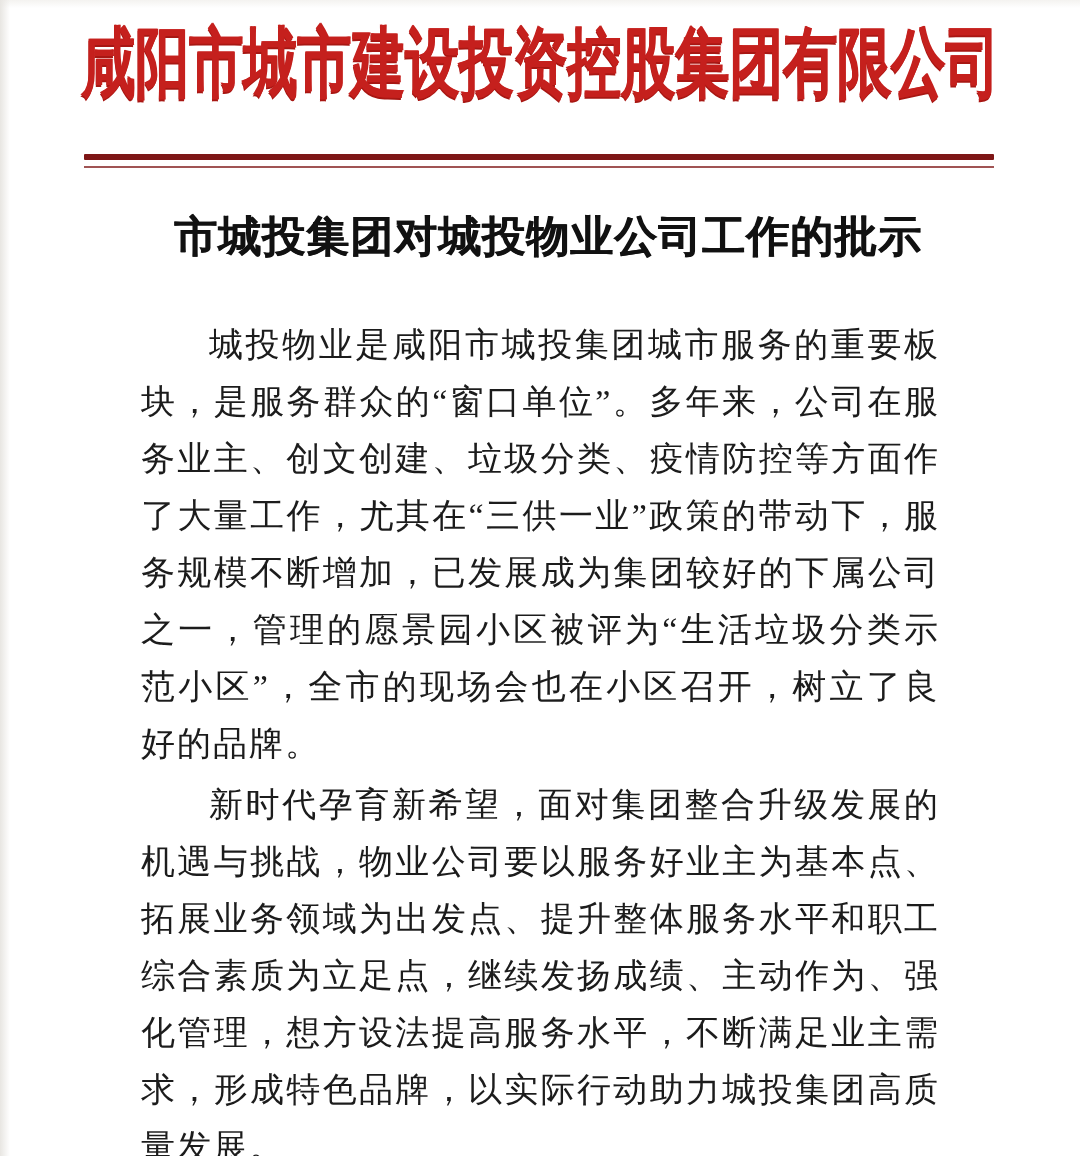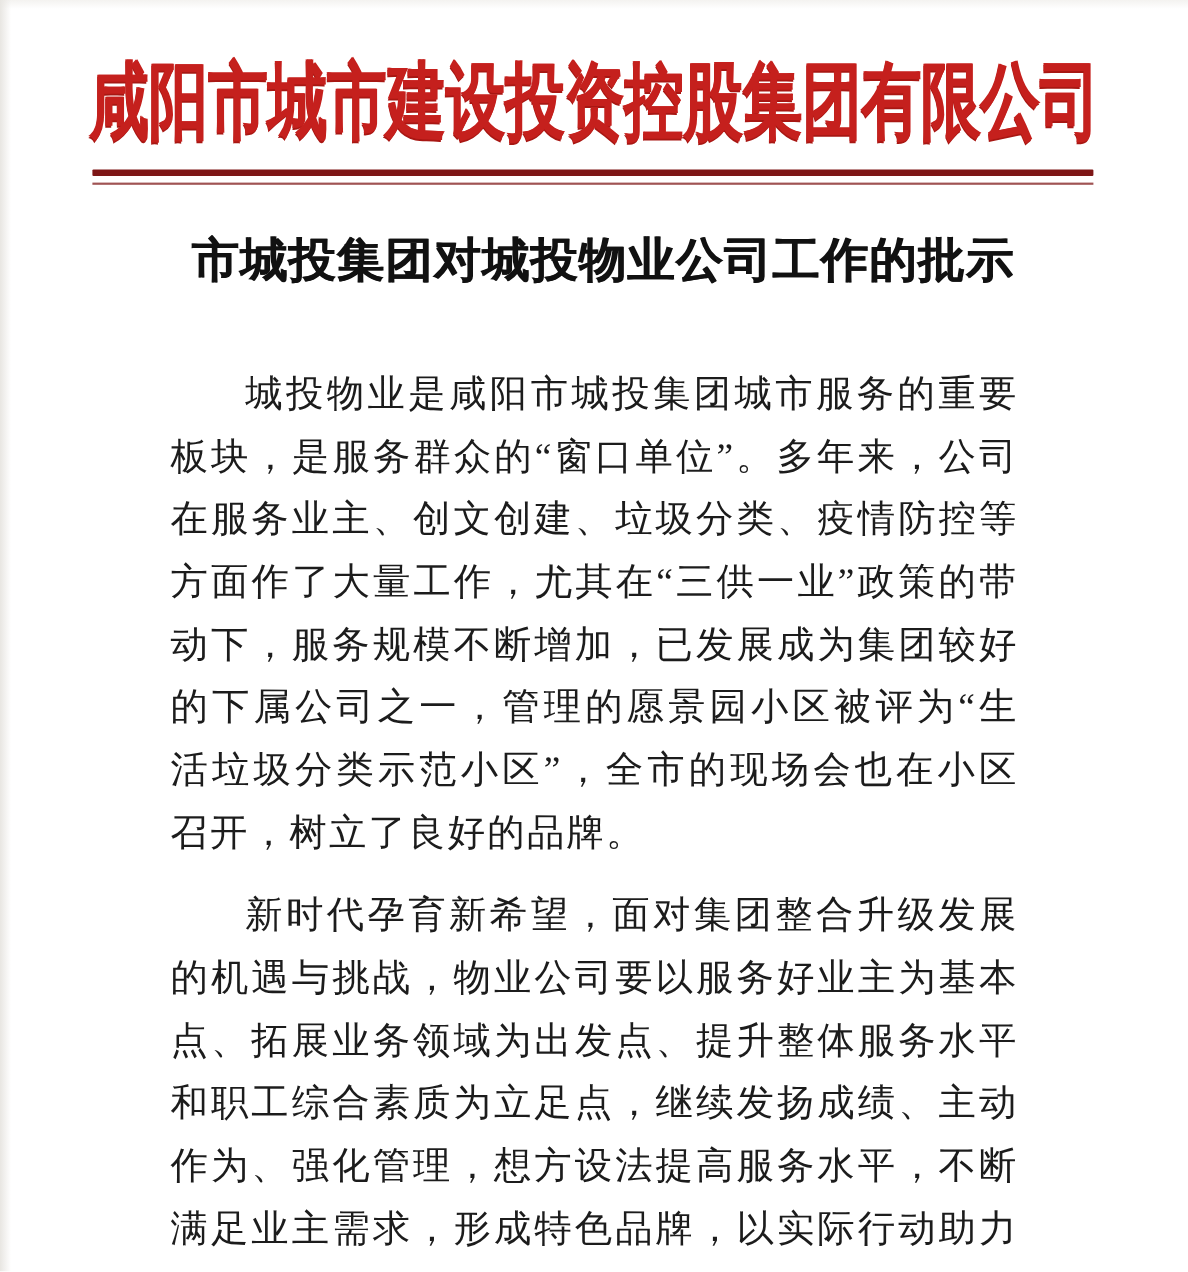--- a/index.html
+++ b/index.html
@@ -22,24 +22,24 @@
     background-image:
       linear-gradient(to right, #e8e6e2 0px, rgba(232,230,226,0) 10px),
       linear-gradient(to bottom, rgba(236,234,230,0.6) 0px, rgba(236,234,230,0) 8px);
   }
 
   
   .letterhead {
     position: absolute;
     left: 0;
     right: 0;
-    top: 12px;
+    top: 28px;
     height: 118px;
     display: flex;
-    align-items: flex-end;
+    align-items: flex-start;
     justify-content: center;
   }
   .letterhead-name {
     font-family: "Liberation Serif", "DejaVu Serif", serif;
     font-weight: 900;
     font-size: 54px;
     color: #c5201d;
     white-space: nowrap;
     letter-spacing: 0px;
     transform: scaleY(1.42);
@@ -86,21 +86,21 @@
     right: 136px;
     top: 312px;
     color: #1c1c1c;
     font-family: "Liberation Serif", "DejaVu Serif", serif;
     font-size: 34px;
     line-height: 57px;
     text-align: justify;
     text-justify: inter-ideograph;
   }
   .doc-body p {
-    margin: 18px;
+    margin: 4px;
     text-indent: 2em;
     letter-spacing: 2px;
   }
 </style>
 </head>
 <body>
 
 <div class="scan-page">
 
   <div class="letterhead">

